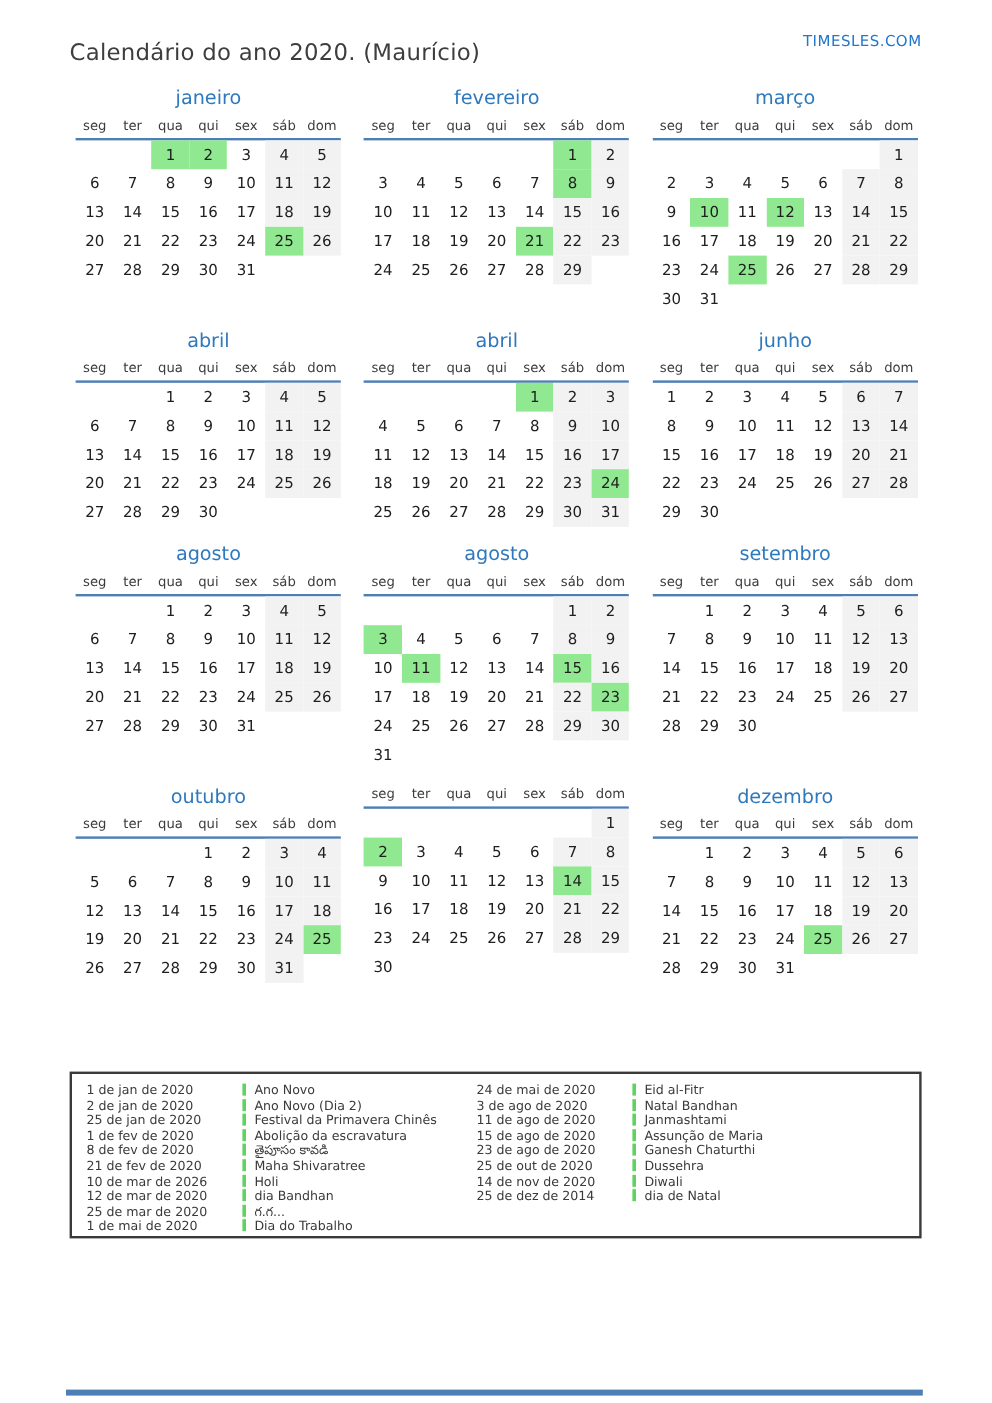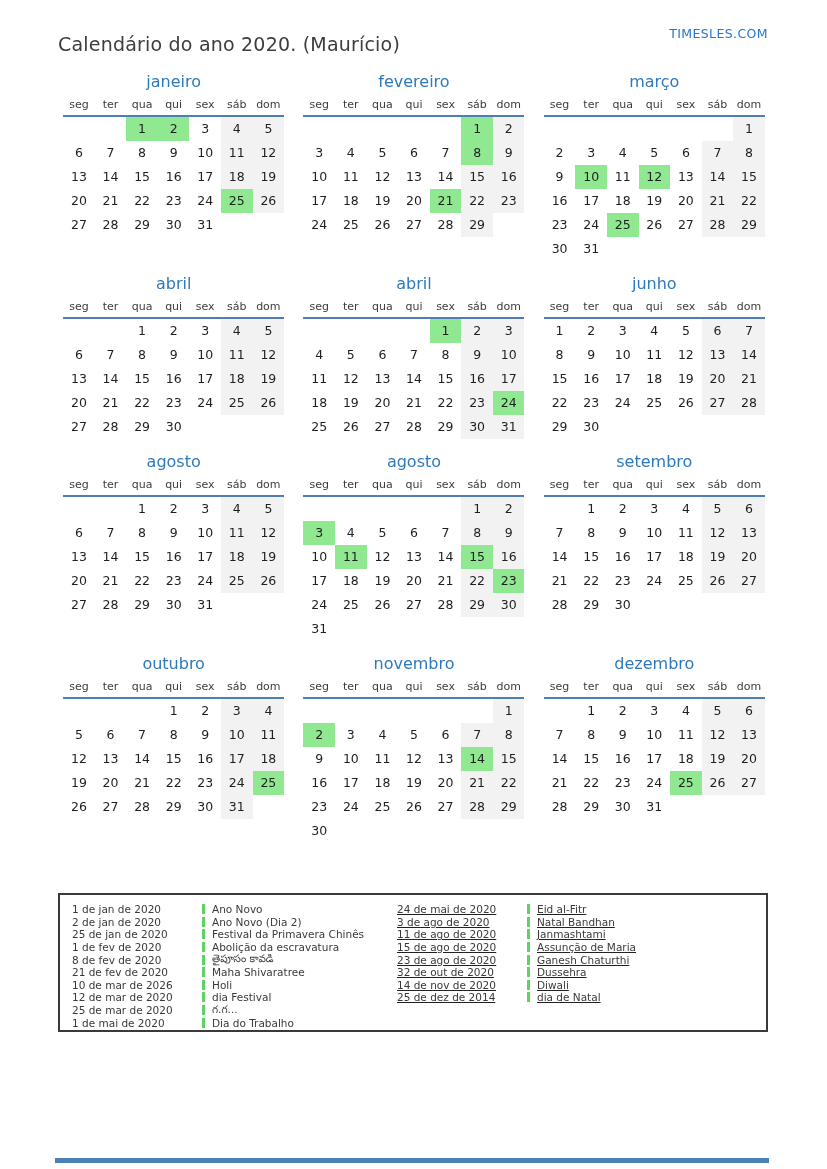--- a/index.html
+++ b/index.html
@@ -20,22 +20,22 @@
   .rule{height:2px;background:var(--rule-blue,#4d7eb5);}
   .weeks{display:grid;grid-template-columns:repeat(7,1fr);}
   .cell{height:24px;line-height:24px;text-align:center;font-size:12.5px;color:#1f1f1f;}
   .cell.we{background:var(--weekend-gray,#f2f2f2);}
   .cell.hol{background:var(--holiday-green,#90e890);}
 
   
   #legend{position:absolute;left:58px;top:893px;width:710px;height:139px;border:2px solid #3a3a3a;
     box-sizing:border-box;display:flex;padding:8px 0 0 12px;}
   .lgroup{width:325px;}
-  .lgroup:last-child{width:auto;text-decoration:underline;}
-  .lrow{display:flex;align-items:center;height:12.6px;font-size:10.5px;color:#3a3a3a;}
+  .lgroup:last-child{width:auto;}
+  .lrow{display:flex;align-items:flex-start;height:12.6px;font-size:10.5px;color:#3a3a3a;}
   .l-date{width:130px;flex:0 0 130px;}
   .tick{width:3px;height:10px;flex:0 0 3px;background:var(--tick-green,#5fd35f);margin-right:7px;}
   .l-name{white-space:nowrap;}
 
   
   .footer-rule{position:absolute;left:55px;top:1158px;width:714px;height:5px;background:var(--rule-blue,#3b7dbd);}
 </style>
 </head>
 <body>
 
@@ -552,21 +552,20 @@
           <div class="cell">26</div>
           <div class="cell">27</div>
           <div class="cell">28</div>
           <div class="cell">29</div>
           <div class="cell">30</div>
           <div class="cell we">31</div>
           <div class="cell"></div>
         </div>
       </div>
       <div class="month">
-        <div class="month-title">novembro</div>
         <div class="dow-row">
           <div class="dow">seg</div>
           <div class="dow">ter</div>
           <div class="dow">qua</div>
           <div class="dow">qui</div>
           <div class="dow">sex</div>
           <div class="dow">sáb</div>
           <div class="dow">dom</div>
         </div>
         <div class="rule"></div>
@@ -700,21 +699,21 @@
           <div class="l-name">Maha Shivaratree</div>
         </div>
         <div class="lrow">
           <div class="l-date">10 de mar de 2026</div>
           <div class="tick"></div>
           <div class="l-name">Holi</div>
         </div>
         <div class="lrow">
           <div class="l-date">12 de mar de 2020</div>
           <div class="tick"></div>
-          <div class="l-name">dia Festival</div>
+          <div class="l-name">dia Bandhan</div>
         </div>
         <div class="lrow">
           <div class="l-date">25 de mar de 2020</div>
           <div class="tick"></div>
           <div class="l-name">గ.గ...</div>
         </div>
         <div class="lrow">
           <div class="l-date">1 de mai de 2020</div>
           <div class="tick"></div>
           <div class="l-name">Dia do Trabalho</div>
@@ -740,21 +739,21 @@
           <div class="l-date">15 de ago de 2020</div>
           <div class="tick"></div>
           <div class="l-name">Assunção de Maria</div>
         </div>
         <div class="lrow">
           <div class="l-date">23 de ago de 2020</div>
           <div class="tick"></div>
           <div class="l-name">Ganesh Chaturthi</div>
         </div>
         <div class="lrow">
-          <div class="l-date">32 de out de 2020</div>
+          <div class="l-date">25 de out de 2020</div>
           <div class="tick"></div>
           <div class="l-name">Dussehra</div>
         </div>
         <div class="lrow">
           <div class="l-date">14 de nov de 2020</div>
           <div class="tick"></div>
           <div class="l-name">Diwali</div>
         </div>
         <div class="lrow">
           <div class="l-date">25 de dez de 2014</div>

